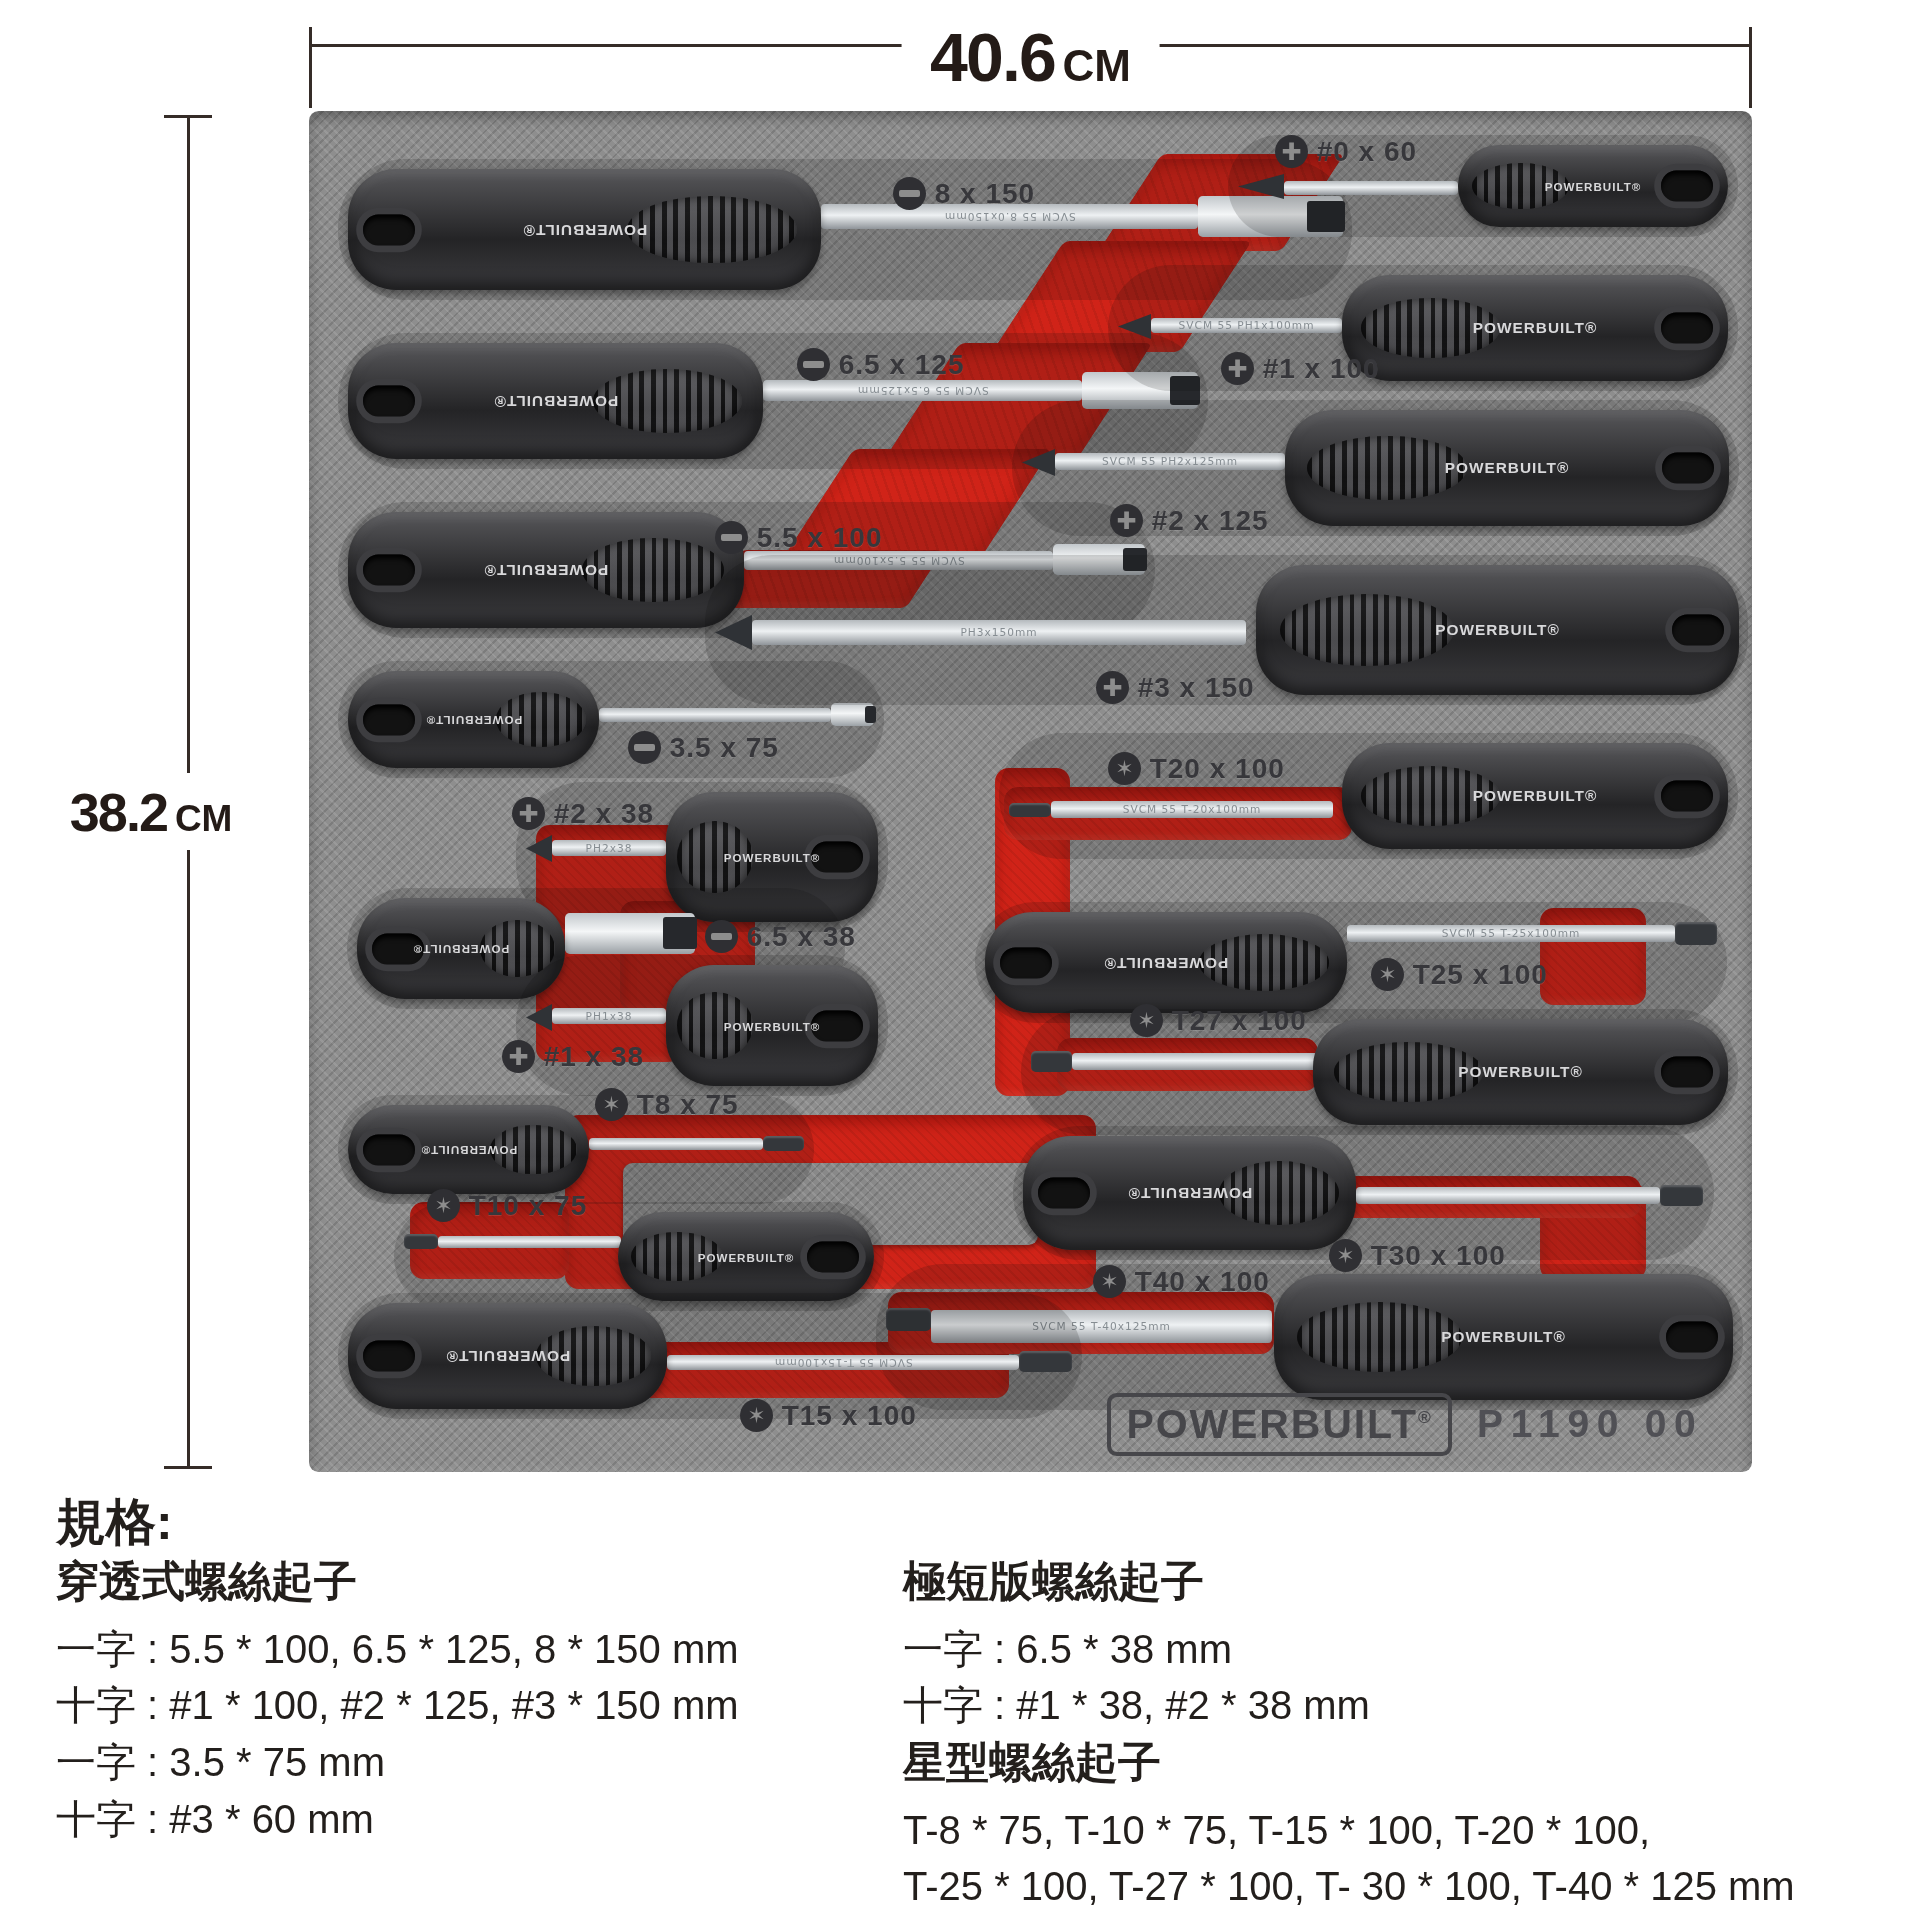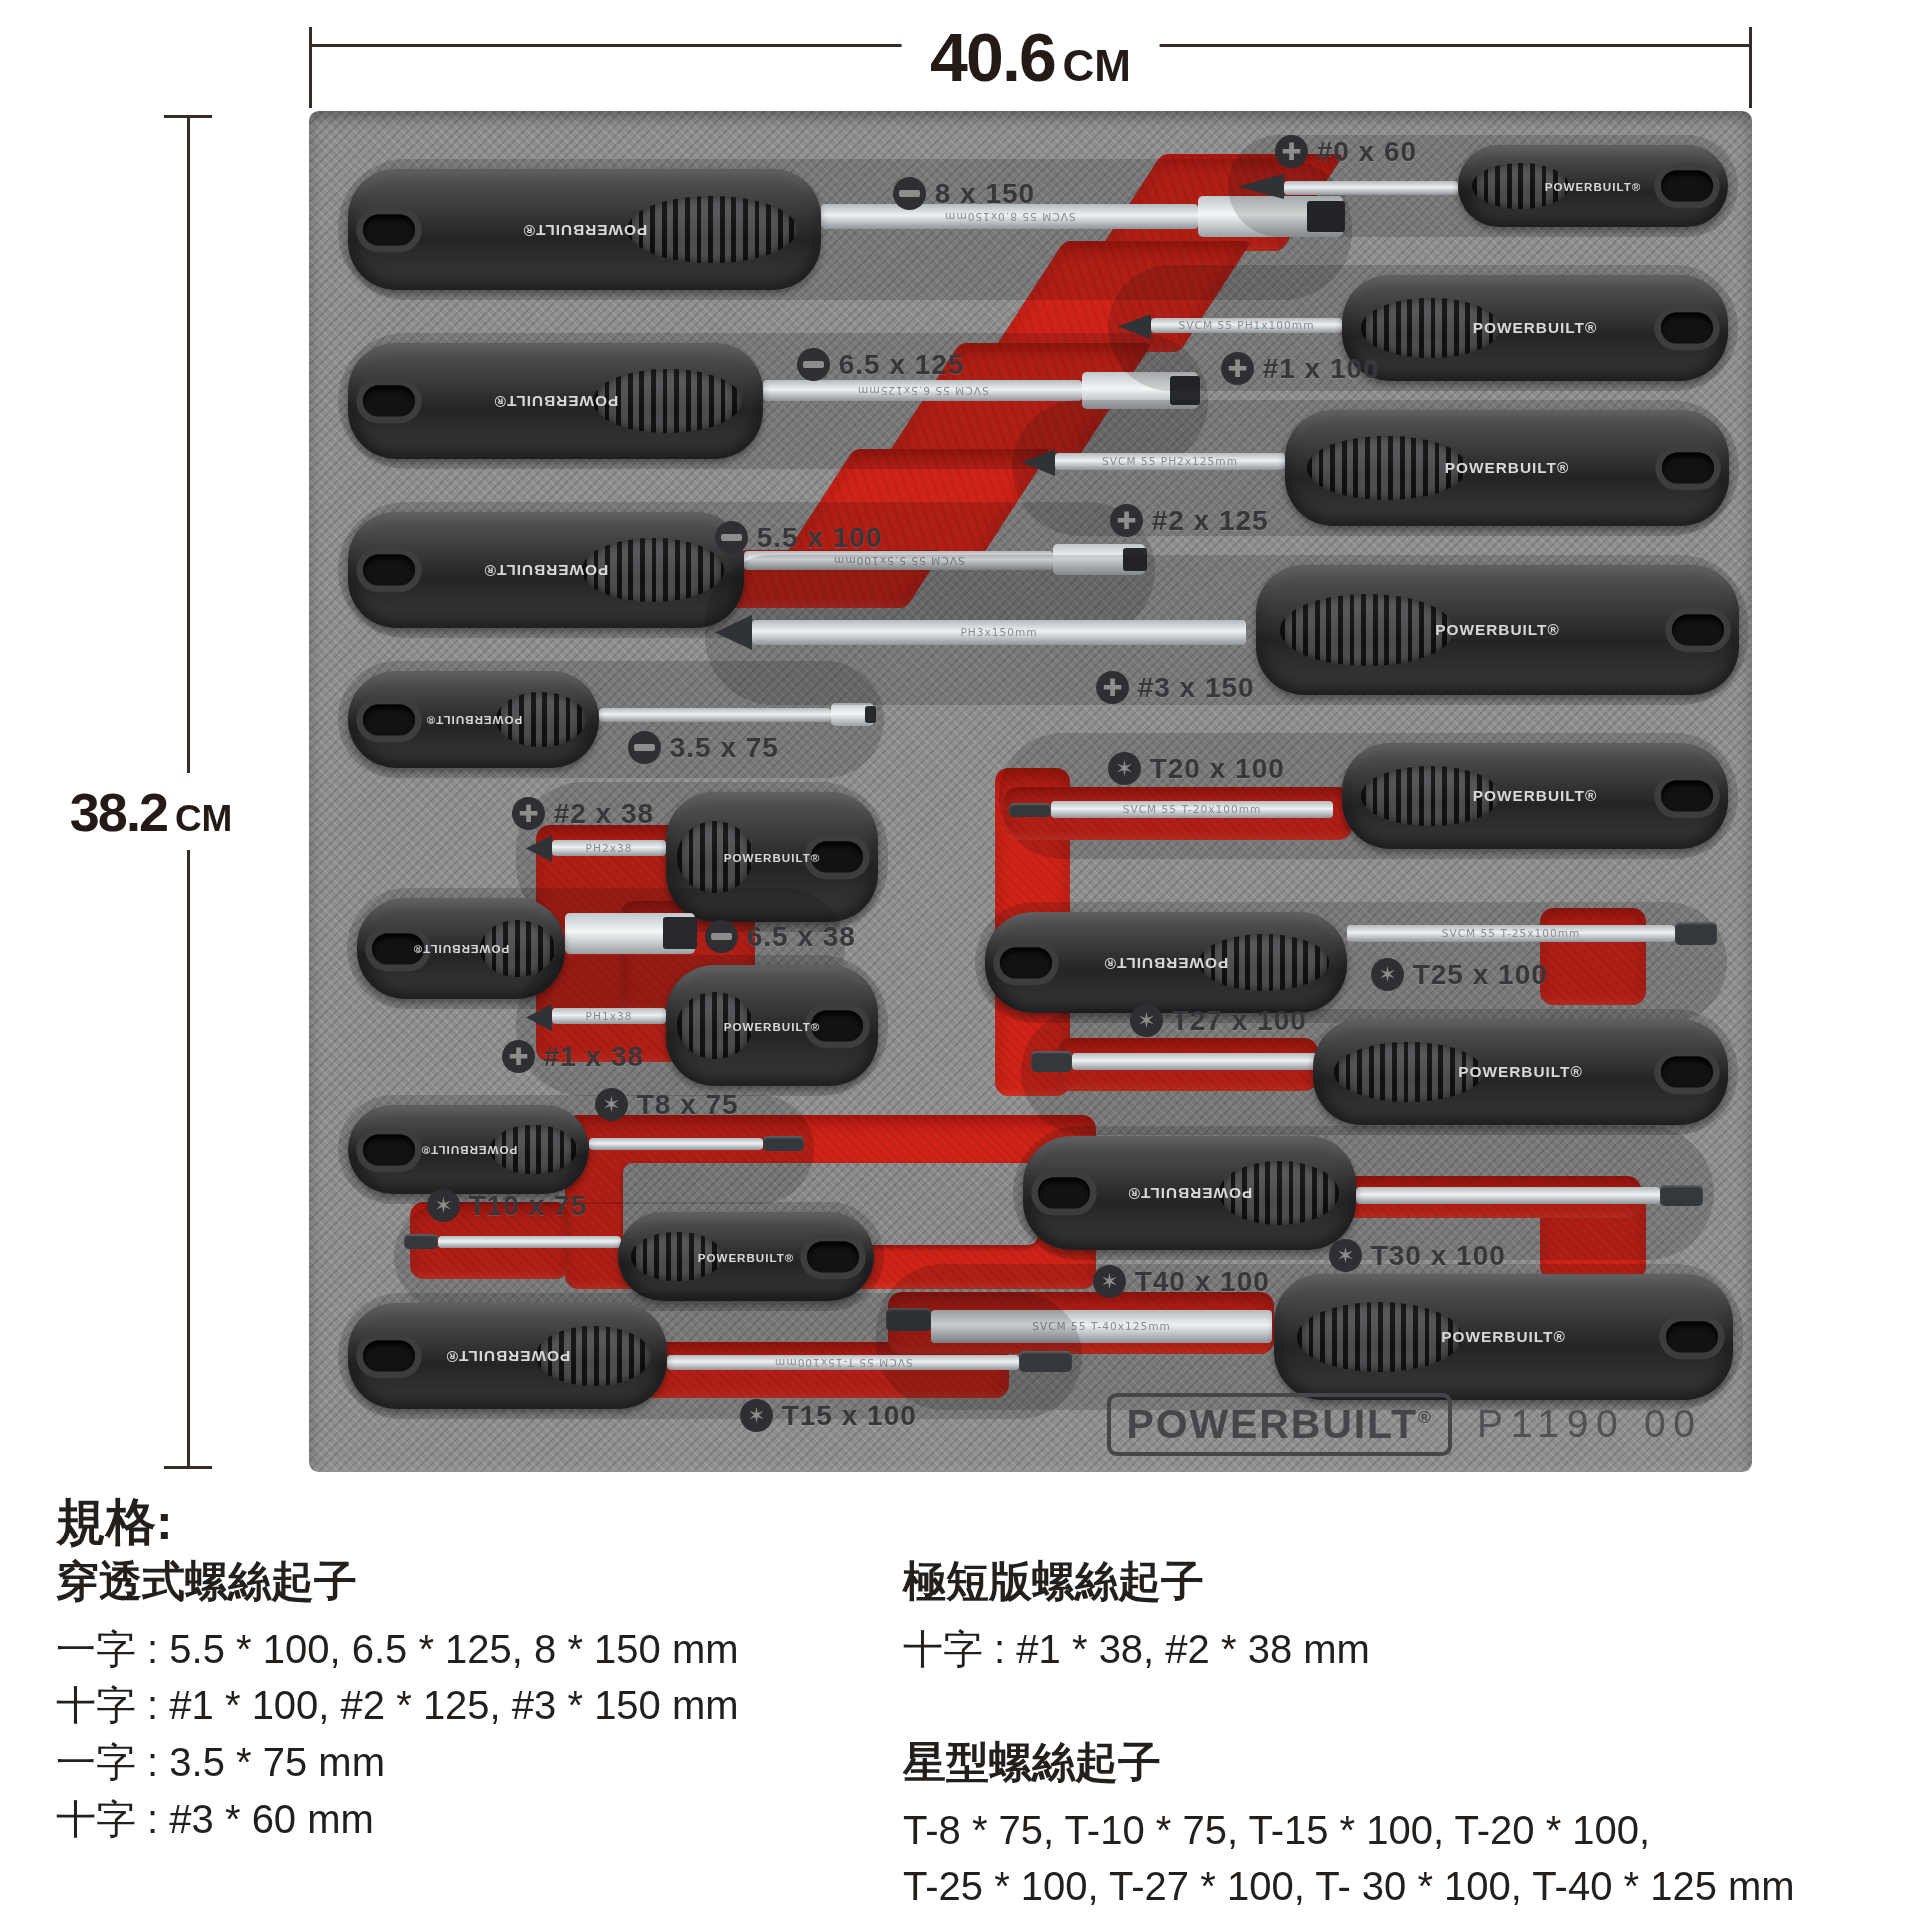--- a/index.html
+++ b/index.html
@@ -83,21 +83,21 @@
       display:inline-flex;align-items:center;justify-content:center;color:#8d8d8d}
   .ic.slotted::before{content:"";width:21px;height:6.8px;background:#8d8d8d;border-radius:1.9px}
   .ic.phillips::before{content:"✚";font-size:24px;line-height:1}
   .ic.torx::before{content:"✶";font-size:22px;line-height:1}
 
   
   .logo-row{position:absolute;left:798px;top:1282px;display:flex;align-items:center;gap:25px}
   .logo-box{border:4.8px solid #46464a;border-radius:9.7px;padding:3.9px 15.4px;color:#46464a;
             font-weight:800;font-size:41px;letter-spacing:1.9px;white-space:nowrap}
   .logo-box .reg{font-size:17.4px;vertical-align:super}
-  .model{color:#505055;font-weight:400;font-size:39px;letter-spacing:7.7px;white-space:nowrap}
+  .model{color:#505055;font-weight:700;font-size:39px;letter-spacing:7.7px;white-space:nowrap}
 
   
   .spec{position:absolute;color:#231f1c}
   .spec-title{font-size:50px;font-weight:bold}
   .spec-head{font-size:43px;font-weight:bold;margin-bottom:9.7px}
   .spec-line{font-size:40px;font-weight:normal;line-height:1.42;white-space:nowrap}
 </style>
 </head>
 <body>
 
@@ -444,20 +444,21 @@
   <div class="spec-line">十字 : #1 * 100, #2 * 125, #3 * 150 mm</div>
 </div>
 
 <div class="spec" style="left:56px;top:1734px">
   <div class="spec-line">一字 : 3.5 * 75 mm</div>
   <div class="spec-line">十字 : #3 * 60 mm</div>
 </div>
 
 <div class="spec" style="left:903px;top:1553px">
   <div class="spec-head">極短版螺絲起子</div>
+  <div class="spec-line">一字 : 6.5 * 38 mm</div>
   <div class="spec-line">十字 : #1 * 38, #2 * 38 mm</div>
 </div>
 
 <div class="spec" style="left:903px;top:1734px">
   <div class="spec-head">星型螺絲起子</div>
   <div class="spec-line">T-8 * 75, T-10 * 75, T-15 * 100, T-20 * 100,</div>
   <div class="spec-line">T-25 * 100, T-27 * 100, T- 30 * 100, T-40 * 125 mm</div>
 </div>
 
 

